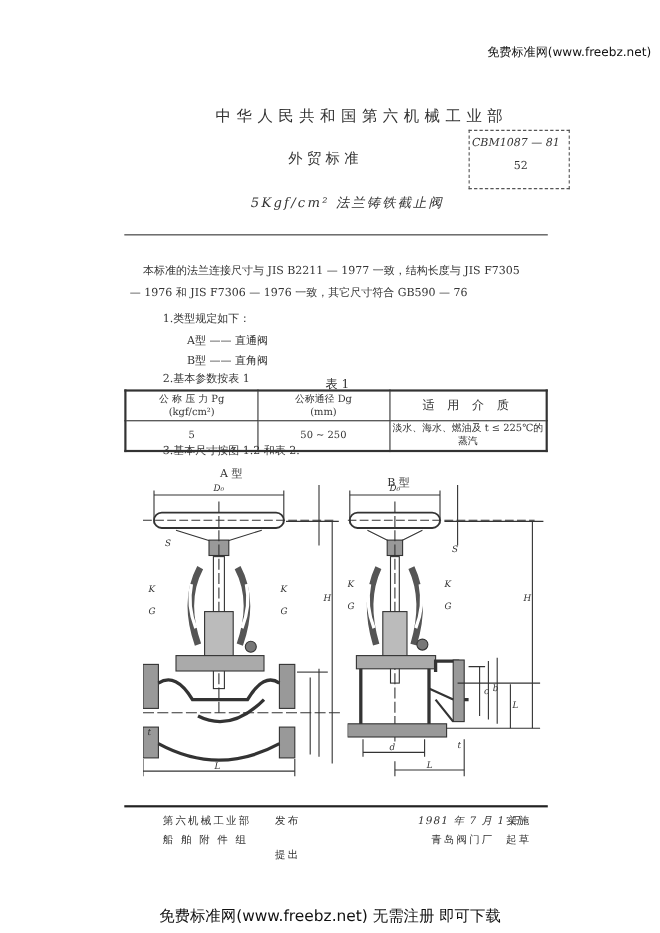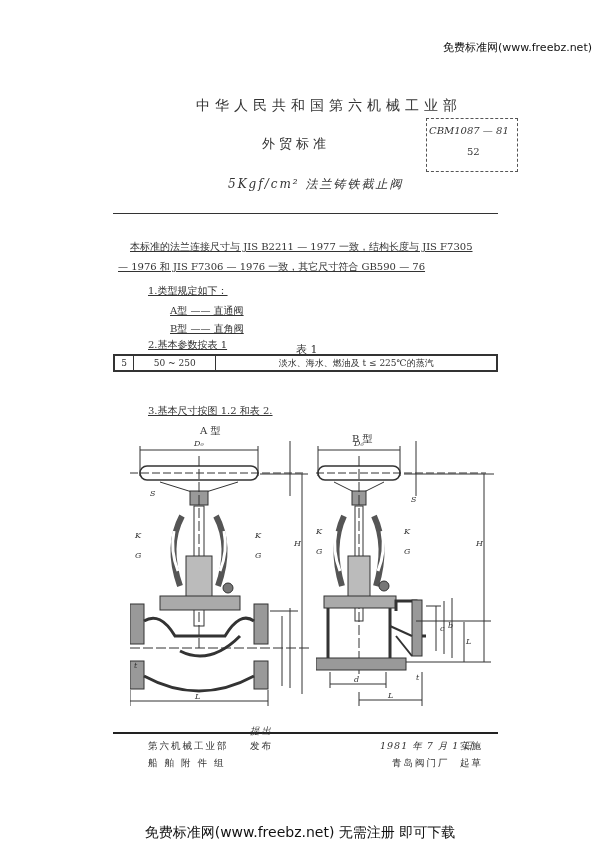--- a/index.html
+++ b/index.html
@@ -9,21 +9,21 @@
     .wm-top { top: 4px; right: 8px; font-size: 11px; color: #111; font-family: "DejaVu Sans", sans-serif; margin-top: 36px; }
     .wm-bottom { bottom: 6px; left: 0; width: 600px; text-align: center; font-size: 14px; color: #111; }
     .hand { font-family: "DejaVu Serif", serif; color: #333; }
     .h-ministry { top: 97px; left: 196px; font-size: 14px; letter-spacing: 5px; }
     .h-trade { top: 135px; left: 262px; font-size: 13px; letter-spacing: 4px; }
     .h-title { top: 176px; left: 228px; font-size: 12px; letter-spacing: 2px; font-style: italic; }
     .codebox { top: 118px; left: 426px; width: 92px; height: 54px; border: 1px dashed #555; border-bottom: 1px dashed #555; }
     .codebox .code { position: absolute; top: 6px; left: 2px; font-size: 10px; font-style: italic; white-space: nowrap; }
     .codebox .page { position: absolute; top: 27px; left: 40px; font-size: 10px; }
     .rule { height: 1px; background: #333; }
-    .para { font-size: 10px; line-height: 22px; color: #333; white-space: nowrap; text-decoration: underline; }
+    .para { font-size: 10px; line-height: 22px; color: #333; white-space: nowrap; }
     .tbl { top: 354px; left: 113px; width: 385px; border-collapse: collapse; font-size: 9px; color: #333; }
     .tbl td, .tbl th { border: 1px solid #333; text-align: center; font-weight: normal; padding: 1px 2px; line-height: 12px; }
     .tbl-title { top: 342px; left: 296px; font-size: 11px; }
     .fig-label { font-size: 10px; color: #333; }
     .footer-line { top: 732px; left: 113px; width: 385px; height: 2px; background: #222; }
     .footer { font-size: 9.5px; color: #333; letter-spacing: 2px; white-space: nowrap; margin-left: 28px; }
   </style>
 </head>
 <body>
 
@@ -44,20 +44,33 @@
 <div class="abs hand para" style="top:256px;left:118px;">— 1976 和 JIS F7306 — 1976 一致，其它尺寸符合 GB590 — 76</div>
 <div class="abs hand para" style="top:280px;left:148px;text-align:center;">1.类型规定如下：</div>
 <div class="abs hand para" style="top:300px;left:170px;">A型 —— 直通阀</div>
 <div class="abs hand para" style="top:318px;left:170px;">B型 —— 直角阀</div>
 <div class="abs hand para" style="top:334px;left:148px;">2.基本参数按表 1</div>
 
 <div class="abs hand tbl-title">表 1</div>
 
 <table class="abs hand tbl" style="border:2px solid #333;">
   <tbody>
+      <tr>
+    <th style="width:120px;">
+      <div>公 称 压 力  Pg</div>
+      <div>(kgf/cm²)</div>
+    </th>
+    <th style="width:120px;">
+      <div>公称通径    Dg</div>
+      <div>(mm)</div>
+    </th>
+    <th style="font-size:11px;letter-spacing:4px;">
+      <div>适 用 介 质</div>
+    </th>
+  </tr>
   <tr>
     <td>5</td>
     <td>50 ~ 250</td>
     <td>淡水、海水、燃油及 t ≤ 225℃的蒸汽</td>
   </tr>
 </tbody>
   </table>
 
 <div class="abs hand para" style="top:400px;left:148px;">3.基本尺寸按图 1.2 和表 2.</div>
 
@@ -180,17 +193,17 @@
 </svg>
 
 <div class="abs footer-line"></div>
 
 <div class="abs hand footer" style="top:740px;left:120px;">第六机械工业部</div>
 <div class="abs hand footer" style="top:740px;left:222px;">发布</div>
 <div class="abs hand footer" style="top:740px;left:352px;font-style:italic;letter-spacing:1px;">1981 年 7 月 1 日</div>
 <div class="abs hand footer" style="top:740px;left:432px;">实施</div>
 
 <div class="abs hand footer" style="top:757px;left:120px;">船 舶 附 件  组</div>
-<div class="abs hand footer" style="top:725px;left:222px;font-style:italic;">提出</div>
+<div class="abs hand footer" style="top:771px;left:222px;">提出</div>
 <div class="abs hand footer" style="top:757px;left:364px;">青岛阀门厂</div>
 <div class="abs hand footer" style="top:757px;left:432px;">起草</div>
 
 <div class="abs wm-bottom">免费标准网(www.freebz.net) 无需注册 即可下载</div>
 
 </body></html>

